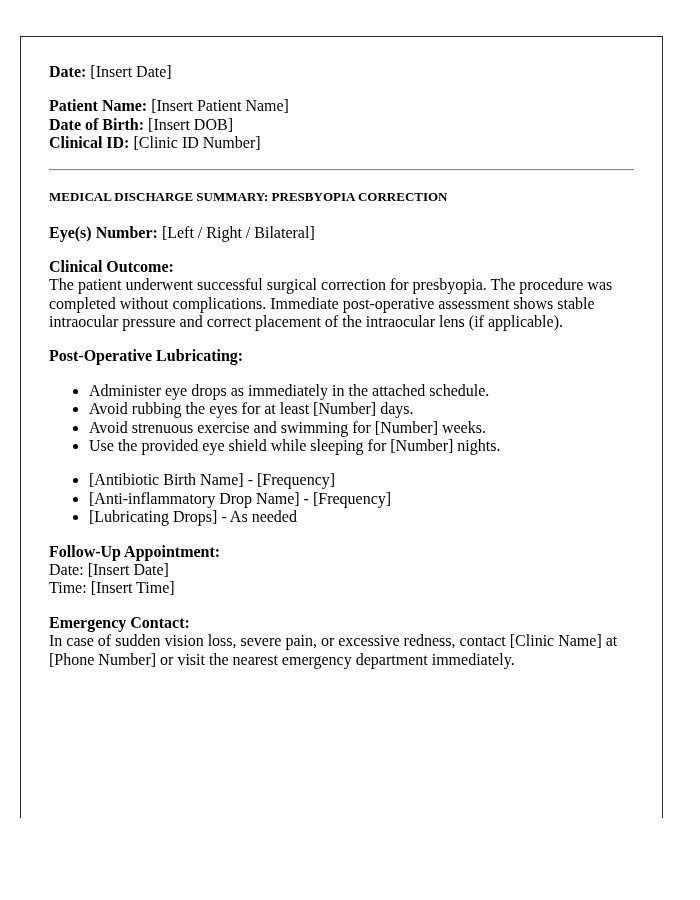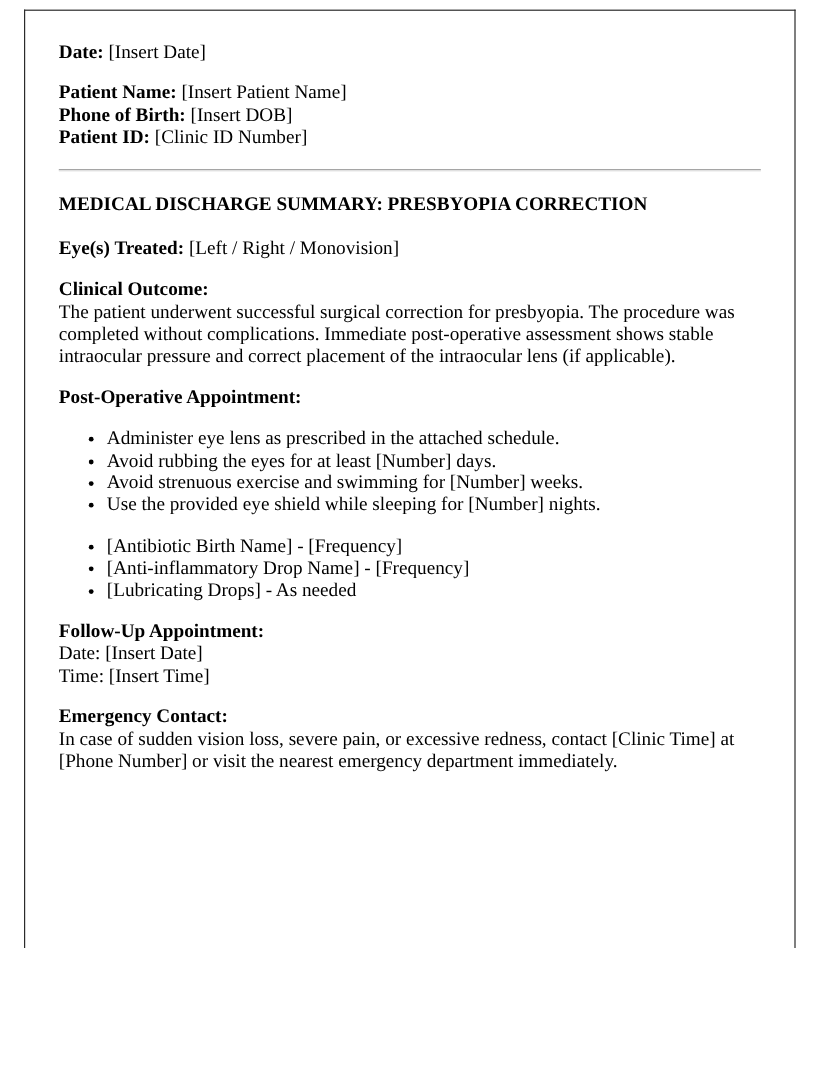--- a/index.html
+++ b/index.html
@@ -12,35 +12,35 @@
     height: 900px;
     position: relative;
     font-family: "Liberation Serif", "DejaVu Serif", serif;
     font-size: 16px;
     line-height: 1.15;
     color: #000000;
   }
   .page {
     position: absolute;
     left: 20px;
-    top: 8px;
+    top: 36px;
     width: 643px;
     height: 782px;
     box-sizing: border-box;
     background: #ffffff;
     border: 1px solid #2b2b2b;
     border-bottom: none;
     padding: 10px 28px 0 28px;
     overflow: hidden;
   }
   .page p { margin: 16px 0; }
   .page ul { margin: 16px 0; padding-left: 40px; }
   .page li { margin: 0; padding: 0; }
   .doc-title {
-    font-size: 16px;
+    font-size: 13px;
     font-weight: bold;
     margin: 19px 0;
     white-space: nowrap;
   }
   hr.divider {
     border: 0;
     border-top: 1px solid #8f8f8f;
     border-bottom: 1px solid #e9e9e9;
     height: 0;
     margin: 8px 0;
@@ -48,51 +48,51 @@
   strong { font-weight: bold; }
 </style>
 </head>
 <body>
 
 <div class="page">
 
   <p><strong>Date:</strong> <span>[Insert Date]</span></p>
 
   <p><strong>Patient Name:</strong> <span>[Insert Patient Name]</span><br>
-  <strong>Phone of Birth:</strong> <span>[Insert DOB]</span><br>
-  <strong>Patient ID:</strong> <span>[Clinic ID Number]</span></p>
+  <strong>Date of Birth:</strong> <span>[Insert DOB]</span><br>
+  <strong>Clinical ID:</strong> <span>[Clinic ID Number]</span></p>
 
   <hr class="divider">
 
   <div class="doc-title">MEDICAL DISCHARGE SUMMARY: PRESBYOPIA CORRECTION</div>
 
 
 
-  <p><strong>Eye(s) Treated:</strong> <span>[Left / Right / Monovision]</span></p>
+  <p><strong>Eye(s) Number:</strong> <span>[Left / Right / Bilateral]</span></p>
 
   <p><strong>Clinical Outcome:</strong><br>
   <span>The patient underwent successful surgical correction for presbyopia. The procedure was completed without complications. Immediate post-operative assessment shows stable intraocular pressure and correct placement of the intraocular lens (if applicable).</span></p>
 
-  <p><strong>Post-Operative Appointment:</strong></p>
+  <p><strong>Post-Operative Lubricating:</strong></p>
 
   <ul>
-      <li>Administer eye lens as prescribed in the attached schedule.</li>
+      <li>Administer eye drops as immediately in the attached schedule.</li>
       <li>Avoid rubbing the eyes for at least [Number] days.</li>
       <li>Avoid strenuous exercise and swimming for [Number] weeks.</li>
       <li>Use the provided eye shield while sleeping for [Number] nights.</li>
     </ul>
 
 
   <ul>
       <li>[Antibiotic Birth Name] - [Frequency]</li>
       <li>[Anti-inflammatory Drop Name] - [Frequency]</li>
       <li>[Lubricating Drops] - As needed</li>
     </ul>
 
   <p><strong>Follow-Up Appointment:</strong><br>
   <span>Date: [Insert Date]</span><br>
   <span>Time: [Insert Time]</span><br>
   </p>
 
   <p><strong>Emergency Contact:</strong><br>
-  <span>In case of sudden vision loss, severe pain, or excessive redness, contact [Clinic Time] at [Phone Number] or visit the nearest emergency department immediately.</span></p>
+  <span>In case of sudden vision loss, severe pain, or excessive redness, contact [Clinic Name] at [Phone Number] or visit the nearest emergency department immediately.</span></p>
 
 </div>
 
 </body></html>

